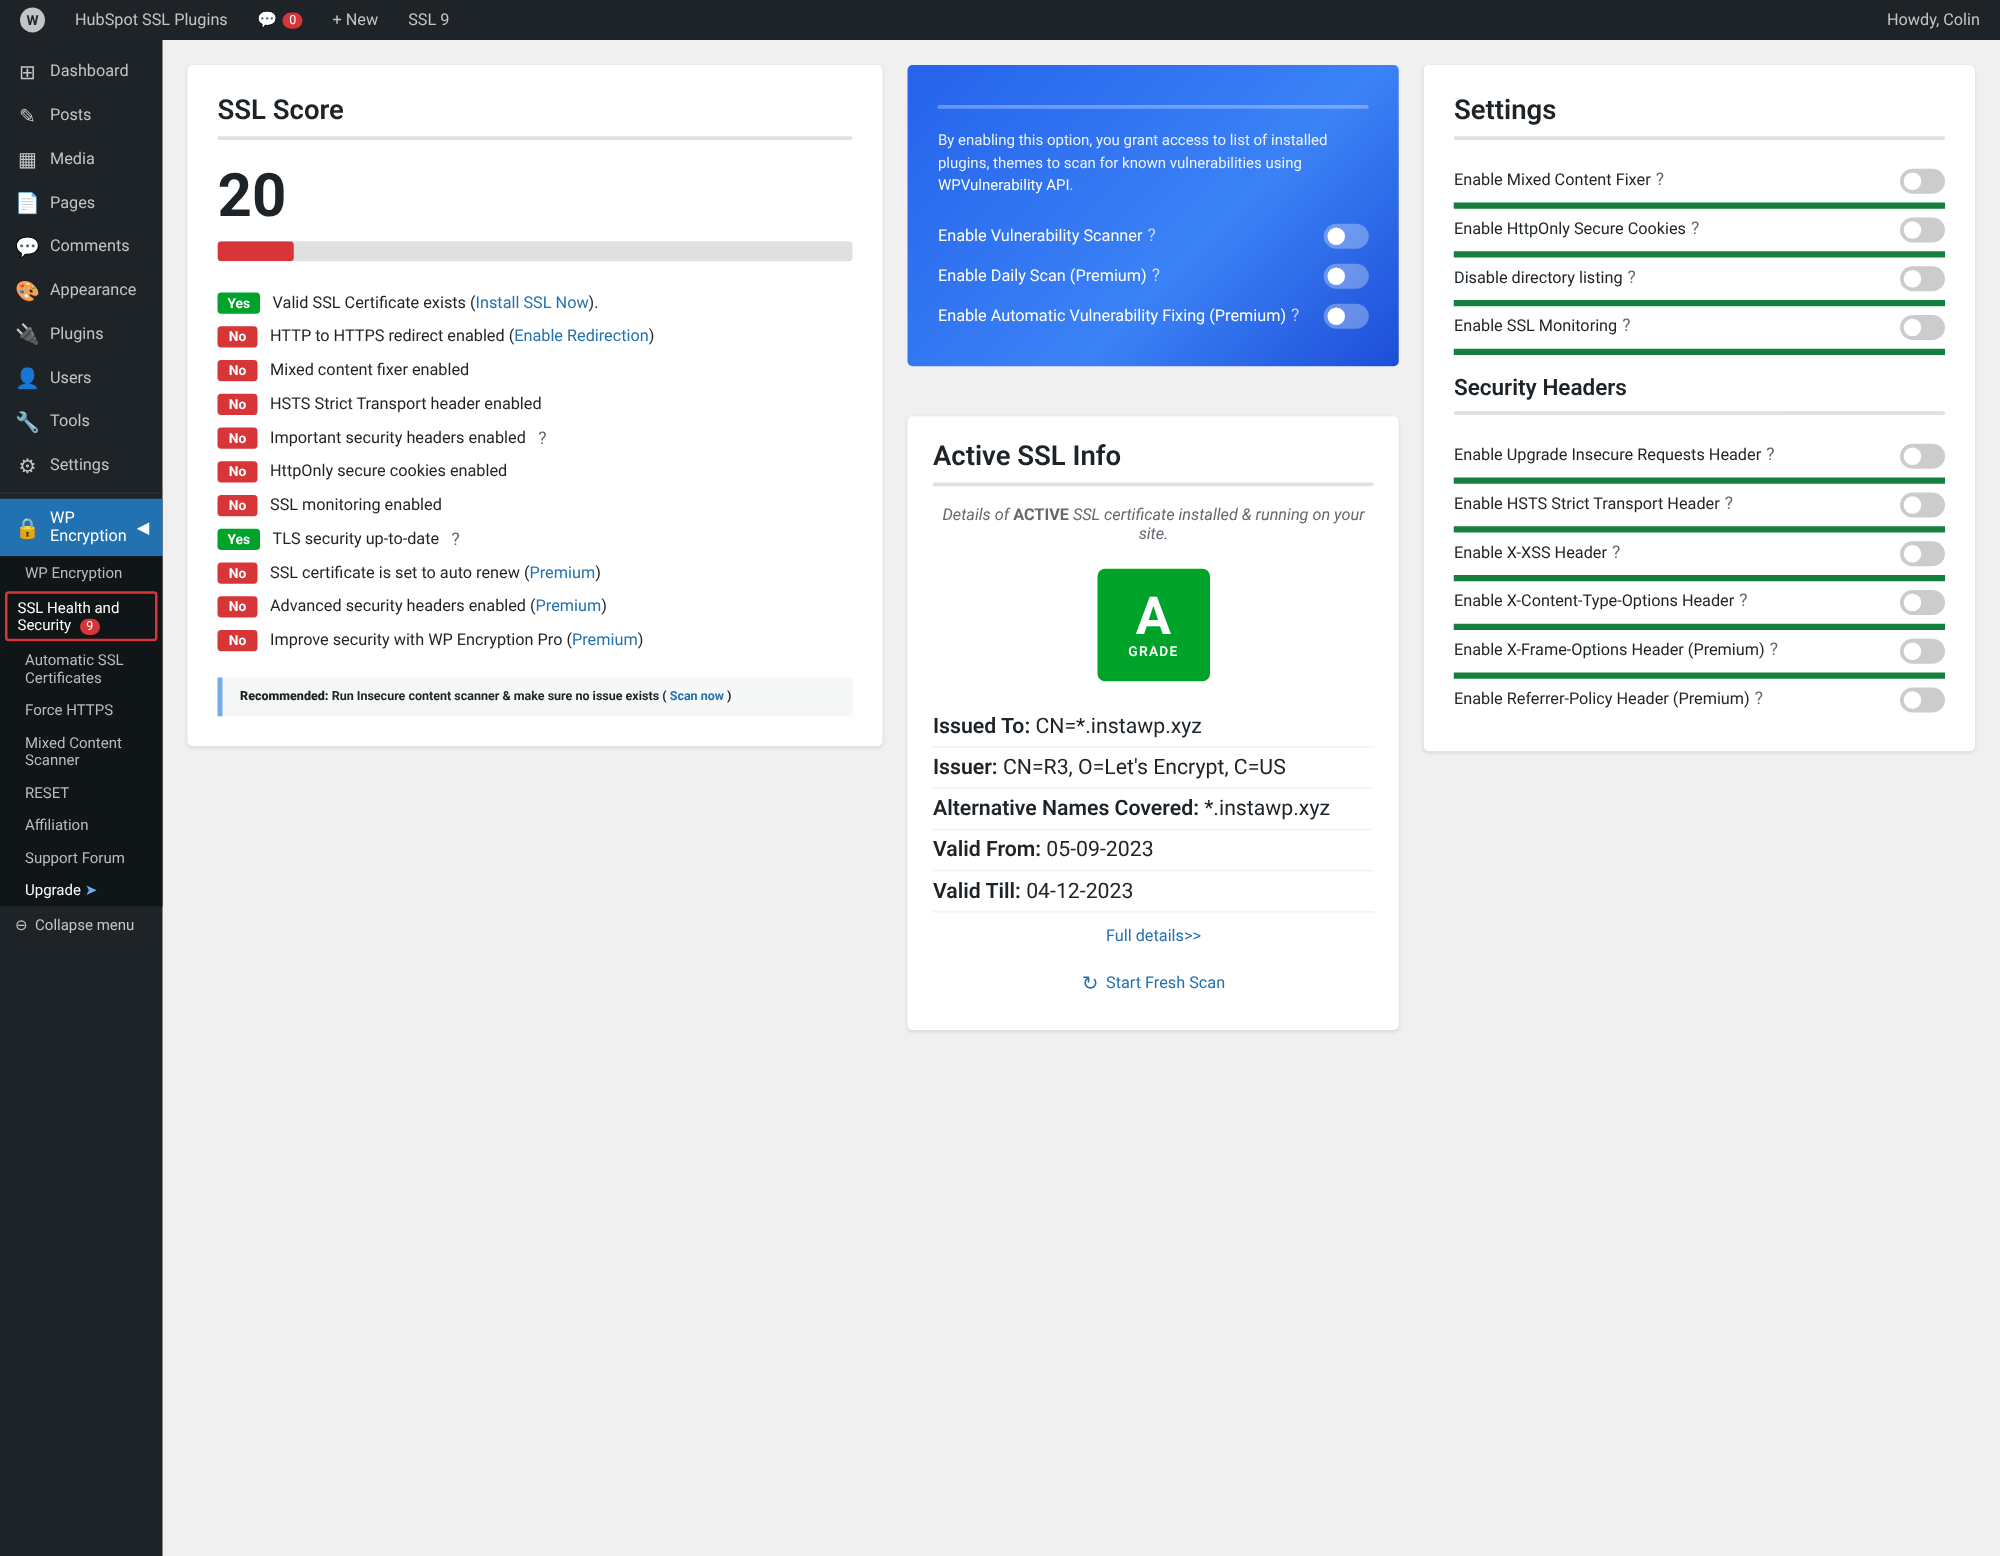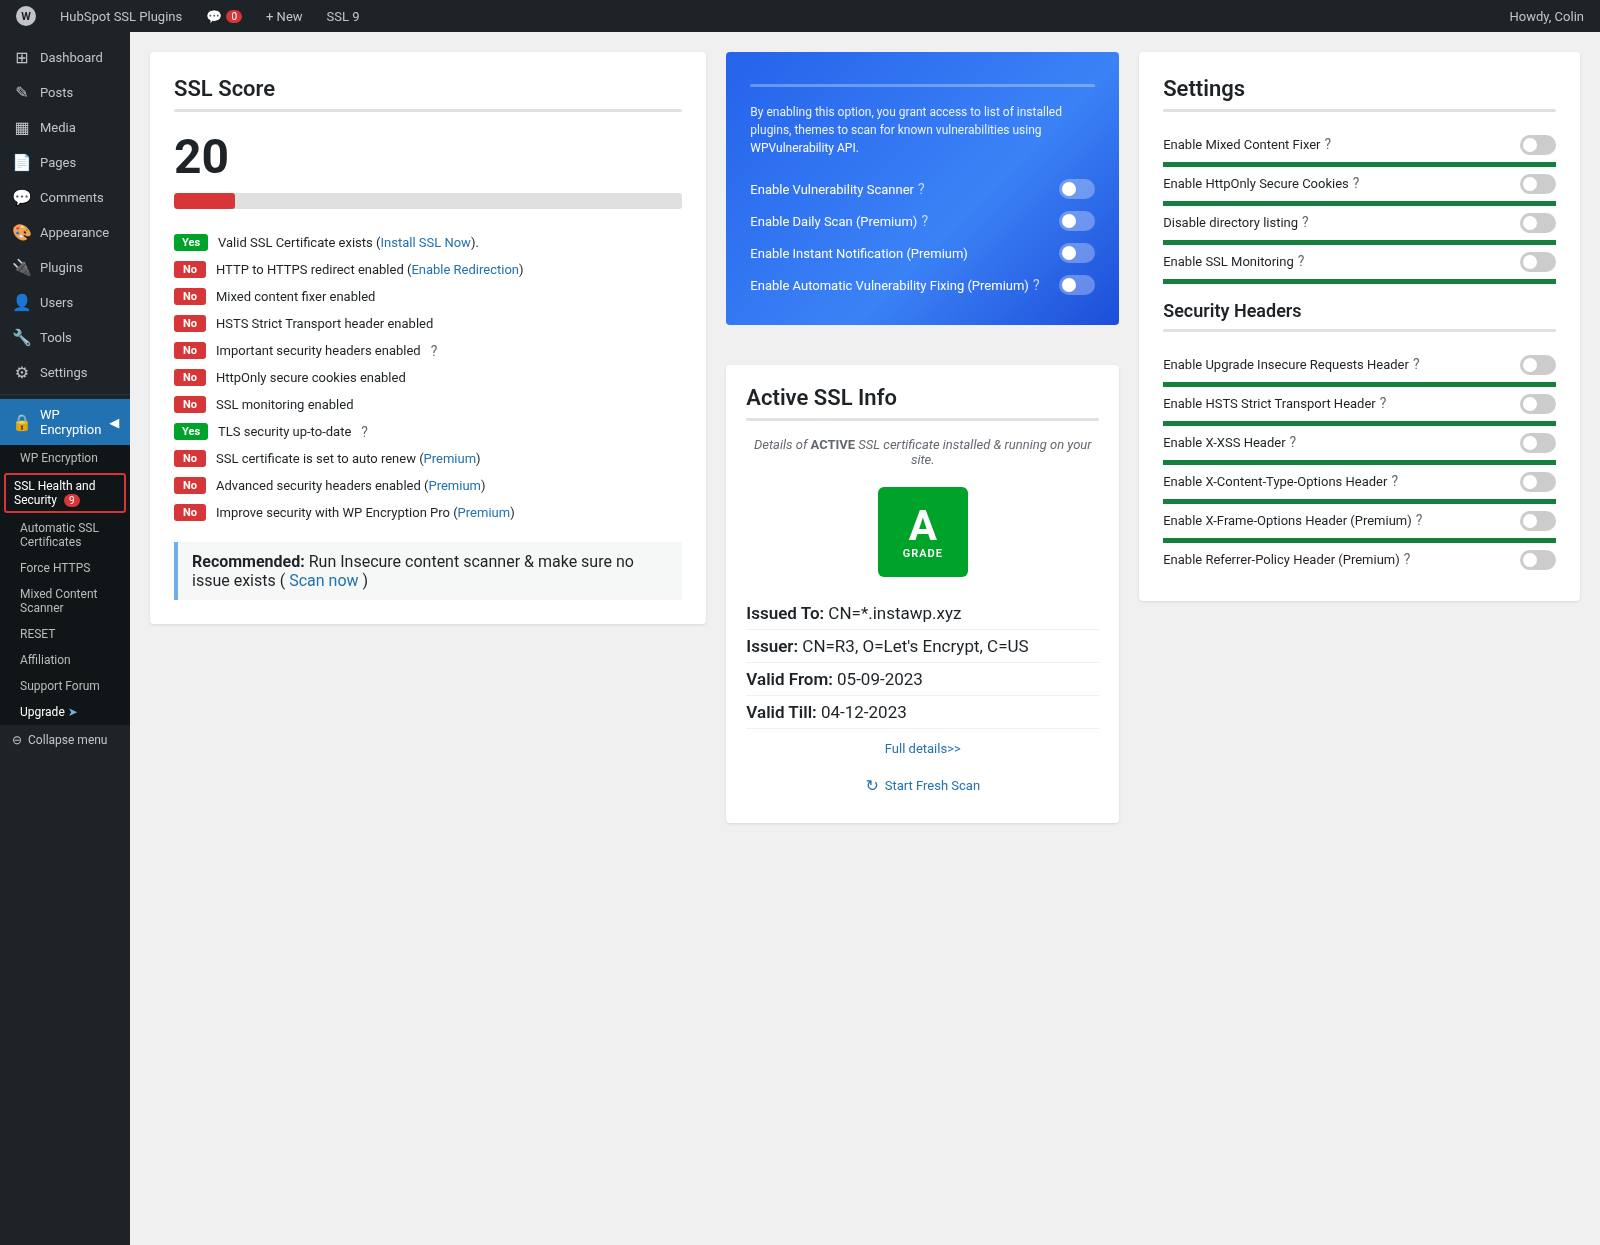--- a/index.html
+++ b/index.html
@@ -147,22 +147,23 @@
     .badge-no { background: #d63638; }
     .check-link { color: #2271b1; text-decoration: none; }
     .help-icon { color: #646970; cursor: pointer; font-size: 14px; }
 
     
     .recommendation-box {
       border-left: 4px solid #72aee6;
       background: #f6f7f7;
       padding: 10px 14px;
       margin-top: 16px;
-      font-size: 16px;
+      font-size: 10px;
       color: #1d2327;
+      font-weight: bold;
     }
 
     
     .vuln-card {
       flex: 0.85;
       min-width: 300px;
       background: linear-gradient(135deg, #2563eb 0%, #3b82f6 60%, #1d4ed8 100%);
       color: #fff;
       border-radius: 4px;
       padding: 24px;
@@ -482,29 +483,20 @@
             <div class="vuln-row-label">
               <span>Enable Daily Scan (Premium)</span>
               <span class="help-icon" style="color:rgba(255,255,255,0.7);">?</span>
             </div>
             <label class="toggle">
               <input type="checkbox" style="">
               <span class="toggle-slider"></span>
             </label>
           </div>
 
-          <div class="vuln-row">
-            <div class="vuln-row-label">
-              <span>Enable Instant Notification (Premium)</span>
-            </div>
-            <label class="toggle">
-              <input type="checkbox" style="">
-              <span class="toggle-slider"></span>
-            </label>
-          </div>
 
           <div class="vuln-row">
             <div class="vuln-row-label">
               <span>Enable Automatic Vulnerability Fixing (Premium)</span>
               <span class="help-icon" style="color:rgba(255,255,255,0.7);">?</span>
             </div>
             <label class="toggle">
               <input type="checkbox" style="">
               <span class="toggle-slider"></span>
             </label>
@@ -526,20 +518,23 @@
             </div>
           </div>
 
           <div class="ssl-detail">
             <strong>Issued To:</strong> CN=*.instawp.xyz
           </div>
           <div class="ssl-detail">
             <strong>Issuer:</strong> CN=R3, O=Let's Encrypt, C=US
           </div>
           <div class="ssl-detail">
+            <strong>Alternative Names Covered:</strong> *.instawp.xyz
+          </div>
+          <div class="ssl-detail">
             <strong>Valid From:</strong> 05-09-2023
           </div>
           <div class="ssl-detail">
             <strong>Valid Till:</strong> 04-12-2023
           </div>
 
           <a class="ssl-full-details">Full details&gt;&gt;</a>
 
           <div class="ssl-fresh-scan">
             <span class="refresh-icon">↻</span>

